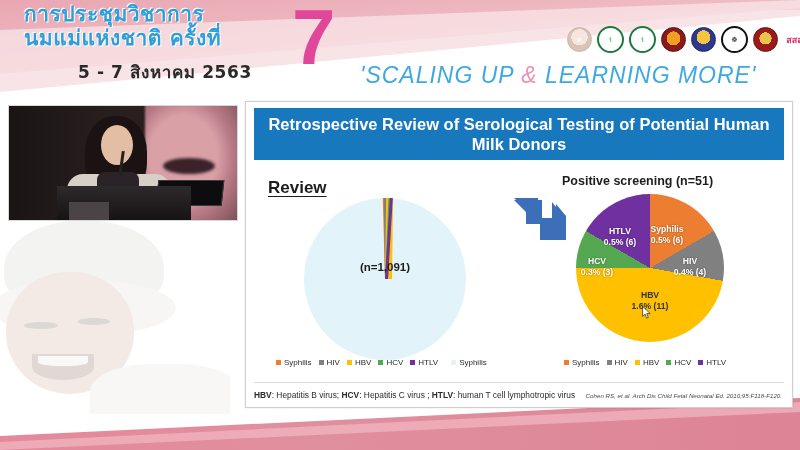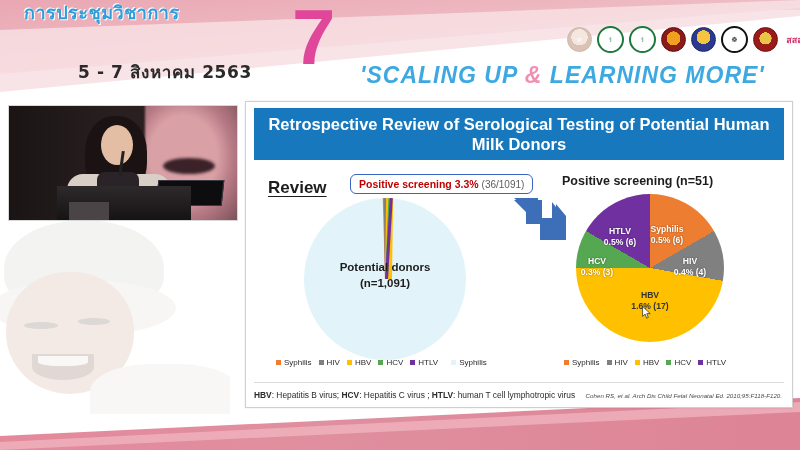--- a/index.html
+++ b/index.html
@@ -22,28 +22,28 @@
       clip-path:polygon(0 46px,800px 8px,800px 60px,0 60px);}
   .band-bot-diag2{position:absolute;left:0;bottom:0;width:800px;height:62px;
       background:#f0b6c0;opacity:.75;
       clip-path:polygon(0 54px,800px 14px,800px 24px,0 62px);}
 
   
   .hdr{position:absolute;left:0;top:0;width:800px;height:96px;}
   .thai-title{position:absolute;left:24px;top:4px;width:290px;
       font-family:"DejaVu Sans",sans-serif;font-weight:bold;
       color:#2e9ddb;-webkit-text-stroke:0px;line-height:1.0;}
-  .thai-l1{font-size:18px;letter-spacing:.5px;text-shadow:1px 1px 0 #ffffff,-1px -1px 0 #ffffff;}
+  .thai-l1{font-size:21px;letter-spacing:.5px;text-shadow:1px 1px 0 #ffffff,-1px -1px 0 #ffffff;}
   .thai-l2{font-size:21px;letter-spacing:.5px;margin-top:3px;text-shadow:1px 1px 0 #ffffff,-1px -1px 0 #ffffff;}
   .thai-date{position:absolute;left:78px;top:58px;font-family:"DejaVu Sans",sans-serif;
       font-weight:bold;font-size:17px;color:#2a2a2a;letter-spacing:.6px;}
   .big-seven{position:absolute;left:292px;top:-2px;font-size:78px;font-weight:bold;
       color:#e0479b;font-family:"Liberation Sans",sans-serif;line-height:1;}
 
-  .tagline{position:absolute;left:360px;top:62px;font-size:23px;font-weight:bold;
+  .tagline{position:absolute;left:360px;top:62px;font-size:23px;font-weight:normal;
       font-style:italic;color:#3ea9e0;letter-spacing:1px;
       text-shadow:1.5px 1.5px 0 #ffffff,-0.5px -0.5px 0 #ffffff;white-space:nowrap;}
   .tagline .amp{color:#f08fb4;}
 
   .logos{position:absolute;left:567px;top:26px;display:flex;gap:5px;align-items:center;}
   .logo{width:23px;height:23px;border-radius:50%;display:flex;align-items:center;
       justify-content:center;font-size:7px;color:#fff;overflow:hidden;}
   .logo.l1{background:radial-gradient(circle at 50% 40%,#f5e7e0 0 45%,#d9c3b6 46% 100%);border:1px solid #cbb6a8;}
   .logo.l2{background:#ffffff;border:2px solid #1d7a3c;color:#1d7a3c;}
   .logo.l3{background:#ffffff;border:2px solid #1d7a3c;color:#1d7a3c;}
@@ -148,20 +148,21 @@
 
   <div class="band-top-solid"></div>
   <div class="band-top-diag"></div>
   <div class="band-top-diag2"></div>
   <div class="band-bot-diag"></div>
   <div class="band-bot-diag2"></div>
 
   <div class="hdr">
     <div class="thai-title">
       <div class="thai-l1">การประชุมวิชาการ</div>
+      <div class="thai-l2">นมแม่แห่งชาติ ครั้งที่</div>
     </div>
     <div class="thai-date">5 - 7 สิงหาคม 2563</div>
     <div class="big-seven">7</div>
 
     <div class="tagline">
       <span>'SCALING UP </span><span class="amp">&amp;</span><span> LEARNING MORE'</span>
     </div>
 
     <div class="logos">
       <div class="logo l1">ศ</div>
@@ -199,24 +200,20 @@
     <div class="c-teeth"></div>
     <div class="c-shoulder"></div>
   </div>
 
   <div class="slide">
 
     <div class="slide-title">Retrospective Review of Serological Testing of Potential Human Milk Donors</div>
 
     <div class="result-label">Review</div>
 
-    <div class="callout">
-      <span class="red">Positive screening 3.3%</span>
-      <span class="gry">(36/1091)</span>
-    </div>
 
     <svg class="arrow-blue" viewBox="0 0 56 50">
       <path d="M2 6 L30 6 L30 26 L44 26 L44 10 L54 22 L54 46 L28 46 L28 30 L14 30 L14 18 L2 6 Z" fill="#3D6FB8"></path>
       <path d="M2 4 L26 4 L26 24 L40 24 L40 8 L54 26 L54 44 L30 44 L30 28 L16 28 L16 16 Z" fill="#3D6FB8"></path>
     </svg>
 
     <div class="pie-left">
       <div class="sliver" style="transform:rotate(-1.6deg)">
           <i style="background:#ED7D31"></i>
         </div>
@@ -227,21 +224,20 @@
           <i style="width:7px;background:#FFC000"></i>
         </div>
       <div class="sliver" style="transform:rotate(2.4deg)">
           <i style="background:#55A851"></i>
         </div>
       <div class="sliver" style="transform:rotate(3.4deg)">
           <i style="background:#7030A0"></i>
         </div>
     </div>
     <div class="pie-left-label">
-      <div>Potential donors</div>
       <div>(n=1,091)</div>
     </div>
 
     <div class="pie-right-title">Positive screening (n=51)</div>
     <div class="pie-right-wrap">
       <div class="pie-right" style="background:conic-gradient(
               #ED7D31 0deg 60deg,
               #808080 60deg 100deg,
               #FFC000 100deg 270deg,
               #55A851 270deg 300deg,
@@ -252,21 +248,21 @@
         <div>0.5% (6)</div>
       </div>
 
       <div class="pr-lab" style="left:86px;top:62px;width:56px;">
         <div>HIV</div>
         <div>0.4% (4)</div>
       </div>
 
       <div class="pr-lab onyellow" style="left:38px;top:96px;width:72px;">
         <div>HBV</div>
-        <div>1.6% (17)</div>
+        <div>1.6% (11)</div>
       </div>
 
       <div class="pr-lab" style="left:-4px;top:62px;width:50px;">
         <div>HCV</div>
         <div>0.3% (3)</div>
       </div>
 
       <div class="pr-lab" style="left:16px;top:32px;width:56px;">
         <div>HTLV</div>
         <div>0.5% (6)</div>

